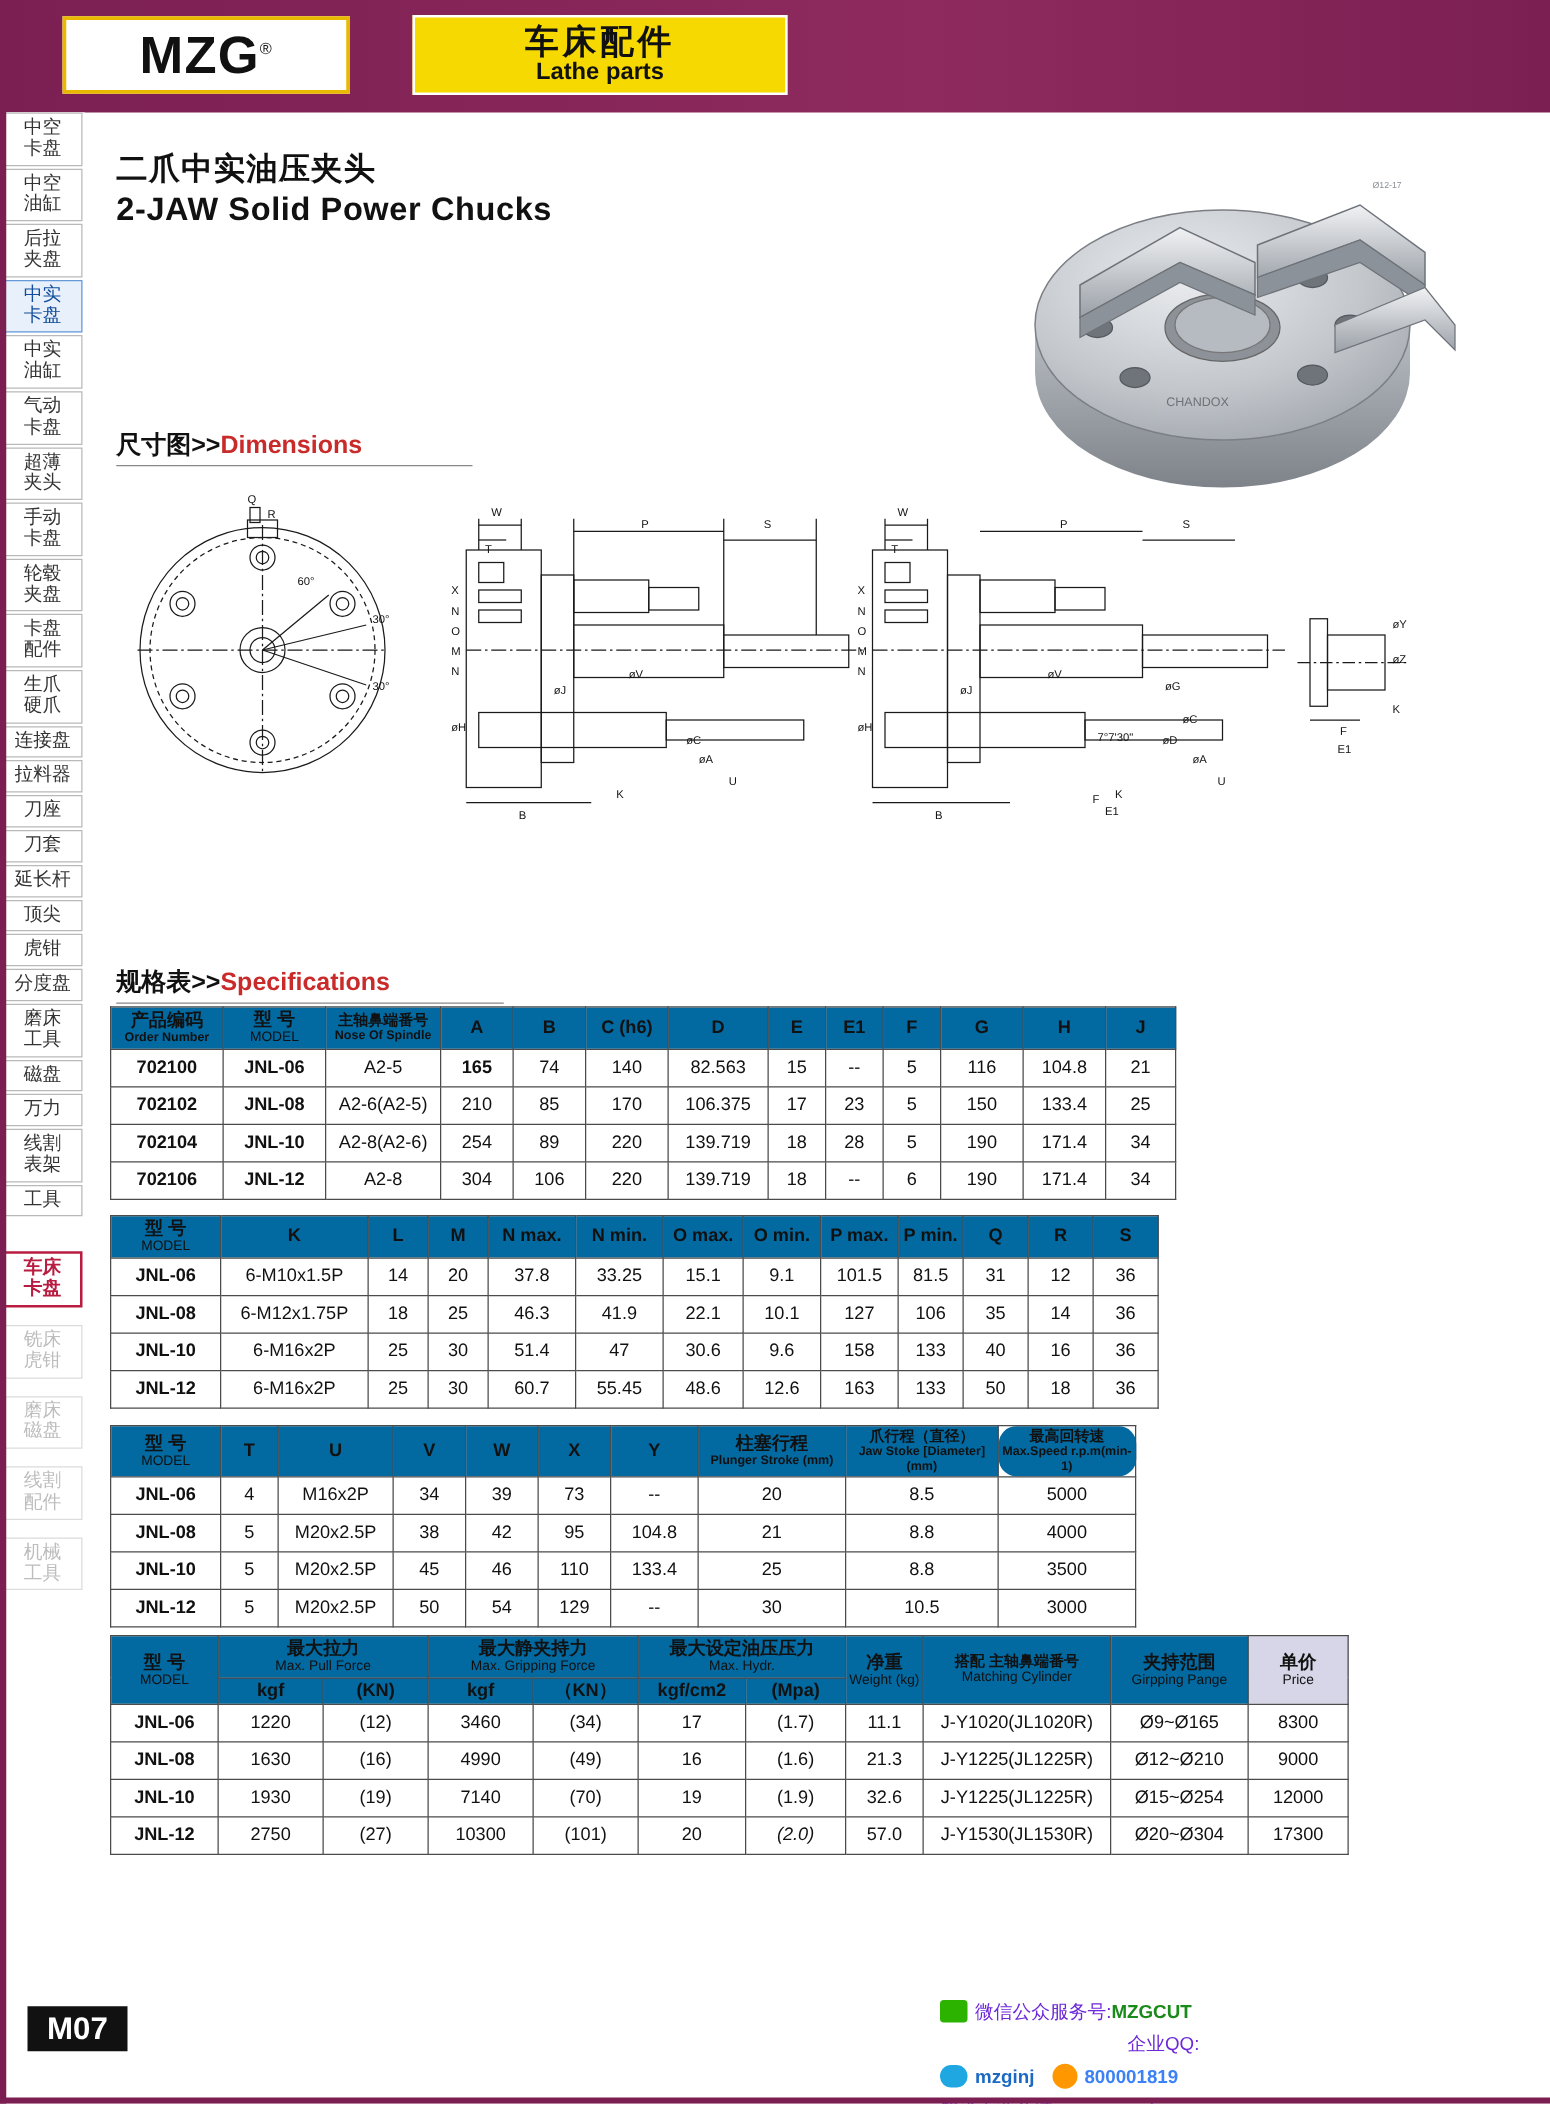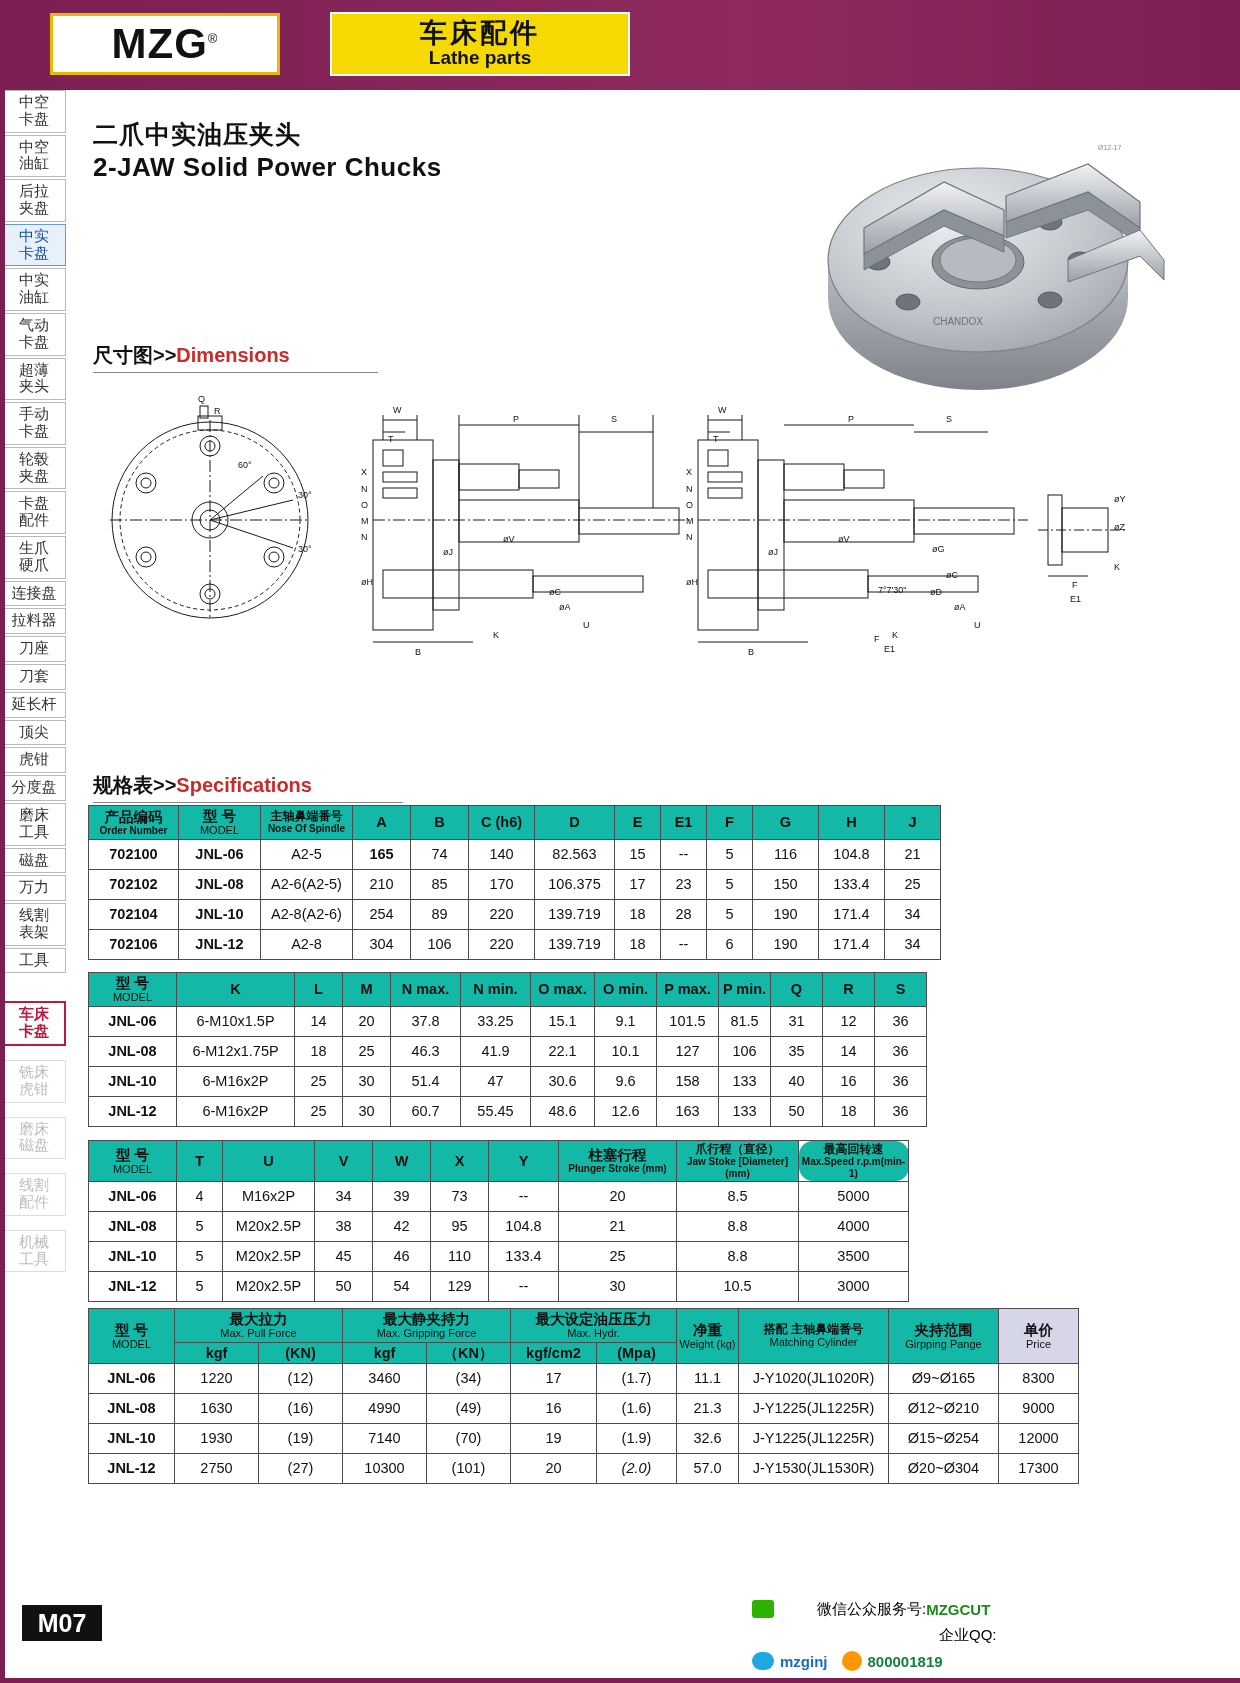--- a/index.html
+++ b/index.html
@@ -57,21 +57,21 @@
 
   
   .photo { position:absolute; left:700px; top:20px; width:470px; height:300px; }
 
   
   .drawing { position:absolute; left:20px; top:290px; width:1140px; height:390px; }
 
   
   table { border-collapse: collapse; font-size:14.5px; color:#111; }
   table td, table th { border:1px solid #4b4b4b; text-align:center; padding:2px 2px; font-weight:normal;}
-  thead td, thead th { background:#14b8a6; font-weight:bold; line-height:1.12; }
+  thead td, thead th { background:#0369a1; font-weight:bold; line-height:1.12; }
   .tbl { position:absolute; }
   .model-cell { font-weight:bold; }
   .sub { font-size:11px; font-weight:normal; }
   .small { font-size:12px; }
   .xsmall { font-size:10px; }
   .price-col { background:#d6d6e8; }
 
   
   .watermark {
     position:absolute; left:150px; top:770px; width:620px; height:80px;
@@ -83,22 +83,22 @@
     background:#111; color:#fff; font-size:25px; font-weight:bold;
     display:flex; align-items:center; justify-content:center;
   }
   .footer-right { position:absolute; right:18px; top:1596px; width:470px; height:82px; }
   .fr-line { display:flex; align-items:center; height:26px; font-size:15px; }
   .wechat-badge { width:22px;height:18px;background:#2bb300;border-radius:3px;display:inline-block;margin-right:6px;}
   .skype-badge { width:22px;height:18px;background:#1ea7e1;border-radius:9px;display:inline-block;margin-right:6px;}
   .qq-badge { width:20px;height:20px;background:#ff9800;border-radius:50%;display:inline-block;margin-right:6px;}
   .green { color:#1a8a1a; font-weight:bold; }
   .blue { color:#1b69c4; font-weight:bold; }
-  .red { color:#15803d; font-weight:bold; }
-  .gray-t { color:#000000;margin-left:37px; }
+  .red { color:#3b82f6; font-weight:bold; }
+  .gray-t { color:#6d28d9; }
   .bottom-rule { position:absolute; left:0; top:1678px; width:1240px; height:5px; background:#7b1f52;}
   .left-rule { position:absolute; left:0; top:0; width:5px; height:1683px; background:#7b1f52;}
 </style>
 </head>
 <body>
 
 <div class="page">
 
   <div class="header">
     <div class="logo-box">

